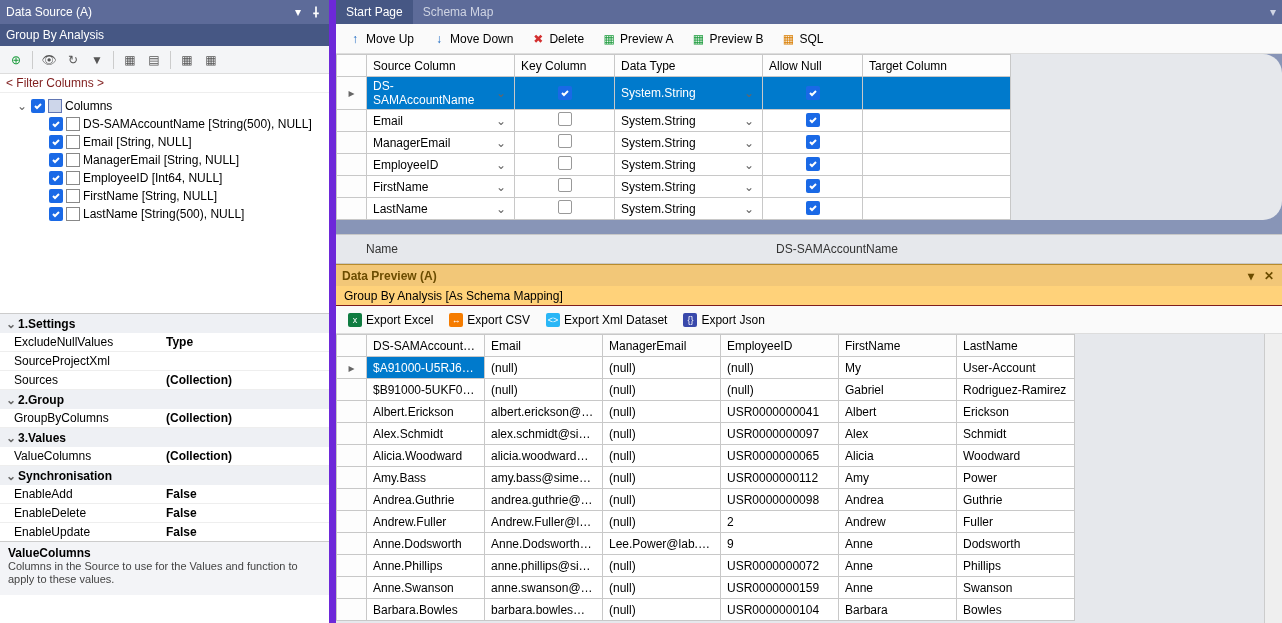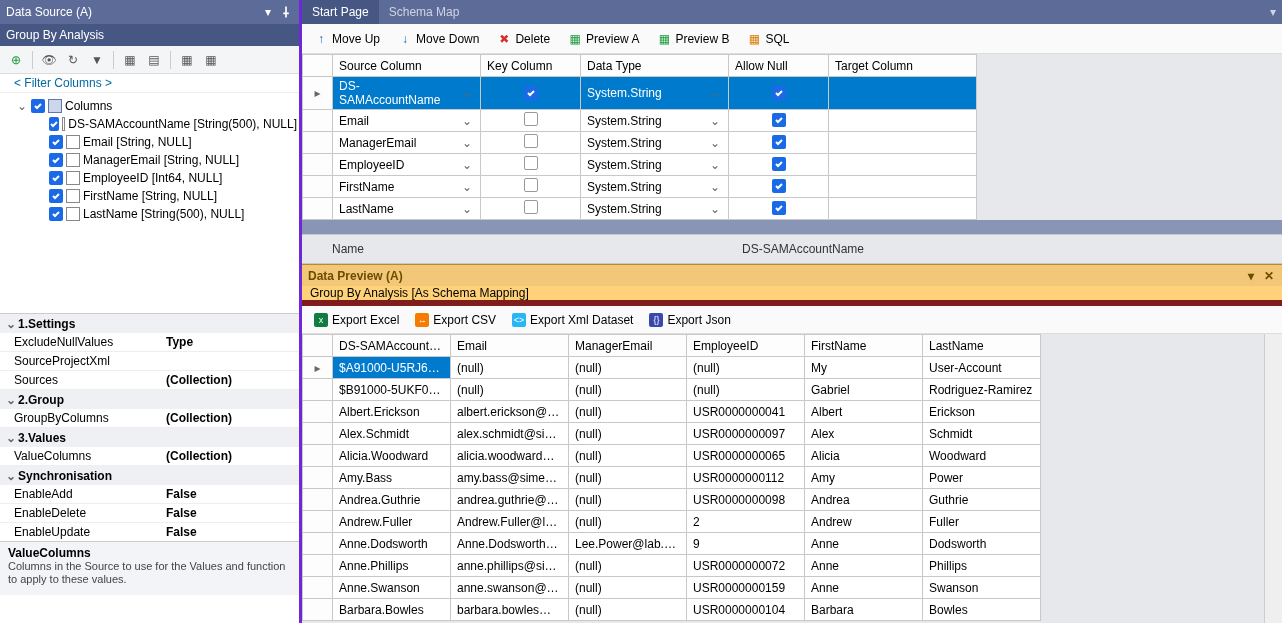--- a/index.html
+++ b/index.html
@@ -1,25 +1,25 @@
 <!DOCTYPE html>
 <html><head>
 <meta charset="utf-8">
 <style>
 * { margin: 0; padding: 0; box-sizing: border-box; font-family: "Segoe UI", Tahoma, sans-serif; font-size: 12px; }
 body { background: #8895b7; width: 1282px; height: 623px; display: flex; overflow: hidden; }
-.left-pane { width: 302px; display: flex; flex-direction: column; background: #fff; border-right: 3px solid #6d28d9; }
+.left-pane { width: 336px; display: flex; flex-direction: column; background: #fff; border-right: 7px solid #6d28d9; }
 .pane-header { background: #5d6b99; color: #fff; height: 24px; display: flex; align-items: center; padding: 0 6px; }
 .pane-header .title { flex: 1; }
 .pane-header .hdr-icon { margin-left: 4px; width: 14px; height: 14px; display: inline-flex; align-items: center; justify-content: center; cursor: pointer; }
 .sub-header { background: #465784; color: #fff; height: 22px; display: flex; align-items: center; padding: 0 6px; }
 .toolbar-icons { background: #f4f5f7; height: 28px; display: flex; align-items: center; padding: 0 6px; gap: 4px; border-bottom: 1px solid #ddd; }
 .toolbar-icons .ti { width: 20px; height: 20px; display: inline-flex; align-items: center; justify-content: center; color: #555; cursor: pointer; }
 .toolbar-icons .sep { width: 1px; height: 18px; background: #ccc; margin: 0 2px; }
-.filter-row { padding: 2px 14px; color: #0369a1; border-bottom: 1px solid #eee; }
+.filter-row { padding: 2px 6px; color: #7f1d1d; border-bottom: 1px solid #eee; }
 .tree { flex: 1 1 auto; overflow: auto; padding: 4px 2px; background: #fff; min-height: 120px; max-height: 220px; }
 .tree-row { display: flex; align-items: center; height: 18px; padding-left: 4px; }
 .tree-row.lvl1 { padding-left: 14px; }
 .tree-row.lvl2 { padding-left: 44px; }
 .tree-expander { width: 12px; text-align: center; color: #666; cursor: pointer; user-select: none; }
 .tree-check { width: 14px; height: 14px; background: #1a69e6; border-radius: 2px; display: inline-flex; align-items: center; justify-content: center; margin: 0 3px; }
 .tree-check svg { width: 10px; height: 10px; }
 .tree-icon { width: 14px; height: 14px; display: inline-block; margin-right: 3px; }
 .cols-icon { background: #cdd6ea; border: 1px solid #6176b3; }
 .col-icon { border: 1px solid #888; background: #fff; }
@@ -38,21 +38,21 @@
 .right-pane { flex: 1; display: flex; flex-direction: column; justify-content: space-between; }
 .tabs { background: #5d6b99; height: 24px; display: flex; align-items: stretch; }
 .tab { padding: 4px 10px; color: #cfd4e3; cursor: pointer; display: flex; align-items: center; }
 .tab.active { background: #465784; color: #fff; }
 .tabs .spacer { flex: 1; }
 .tabs .menu-arrow { color: #cfd4e3; padding: 0 6px; display: flex; align-items: center; cursor: pointer; }
 .schema-toolbar { background: #fafafa; border-bottom: 1px solid #ddd; height: 30px; display: flex; align-items: center; padding: 0 6px; gap: 6px; }
 .tb-btn { display: flex; align-items: center; gap: 4px; padding: 2px 6px; cursor: pointer; border-radius: 2px; }
 .tb-btn .ic { width: 14px; height: 14px; display: inline-flex; align-items: center; justify-content: center; }
 
-.schema-grid { background: #e6e8ec; }
+.schema-grid { background: #e6e8ec; border-radius: 19px; }
 .sg-table { border-collapse: collapse; background: #fff; }
 .sg-table th, .sg-table td { border: 1px solid #c8c8c8; padding: 2px 6px; text-align: left; height: 22px; }
 .sg-table th { background: #fdfdfd; font-weight: normal; }
 .sg-table td.rowhdr { background: #fdfdfd; width: 30px; text-align: center; color: #666; }
 .sg-table tr.sel td { background: #007acc; color: #fff; }
 .sg-table tr.sel td.rowhdr { background: #fdfdfd; color: #666; }
 .cell-dd { display: flex; justify-content: space-between; align-items: center; }
 .dd-arrow { width: 14px; text-align: center; color: #666; cursor: pointer; }
 .chk { width: 14px; height: 14px; border-radius: 2px; display: inline-flex; align-items: center; justify-content: center; margin: 0 auto; }
 .chk.empty { border: 1px solid #999; background: #fff; }
@@ -60,21 +60,21 @@
 .chk svg { width: 10px; height: 10px; }
 .center { text-align: center !important; }
 
 .detail-row { background: #e6e8ec; height: 30px; display: flex; align-items: center; border-top: 1px solid #c8c8c8; border-bottom: 1px solid #c8c8c8; margin-top: 14px; }
 .detail-row .dn { width: 440px; padding-left: 30px; color: #333; }
 .detail-row .dv { color: #333; }
 
 .preview-header { background: #f2c778; color: #6b4c00; height: 22px; display: flex; align-items: center; padding: 0 6px; font-weight: bold; border-top: 1px solid #b78b2d; }
 .preview-header .sp { flex: 1; }
 .preview-header .phi { color: #6b4c00; width: 14px; height: 14px; margin-left: 4px; cursor: pointer; display: inline-flex; align-items: center; justify-content: center; }
-.preview-sub { background: #ffd27a; color: #000; height: 20px; display: flex; align-items: center; padding: 0 8px; border-bottom: 6px solid #7f1d1d; }
+.preview-sub { background: #ffd27a; color: #000; height: 20px; display: flex; align-items: center; padding: 0 8px; border-bottom: 1px solid #7f1d1d; }
 .preview-toolbar { background: #fafafa; height: 28px; display: flex; align-items: center; padding: 0 6px; gap: 4px; border-bottom: 1px solid #ddd; }
 .dp-wrap { flex: 1; overflow: auto; background: #e6e8ec; }
 .dp-table { border-collapse: collapse; background: #fff; }
 .dp-table th, .dp-table td { border: 1px solid #c8c8c8; padding: 2px 6px; text-align: left; height: 22px; white-space: nowrap; overflow: hidden; text-overflow: ellipsis; max-width: 118px; }
 .dp-table th { background: #fdfdfd; font-weight: normal; }
 .dp-table td.rowhdr { background: #fdfdfd; width: 30px; text-align: center; color: #666; }
 .dp-table tr.sel td:nth-child(2) { background: #007acc; color: #fff; }
 .scrollbar-v { width: 18px; background: #efefef; border-left: 1px solid #ccc; }
 
 svg.check path { stroke: #fff; stroke-width: 2; fill: none; }

